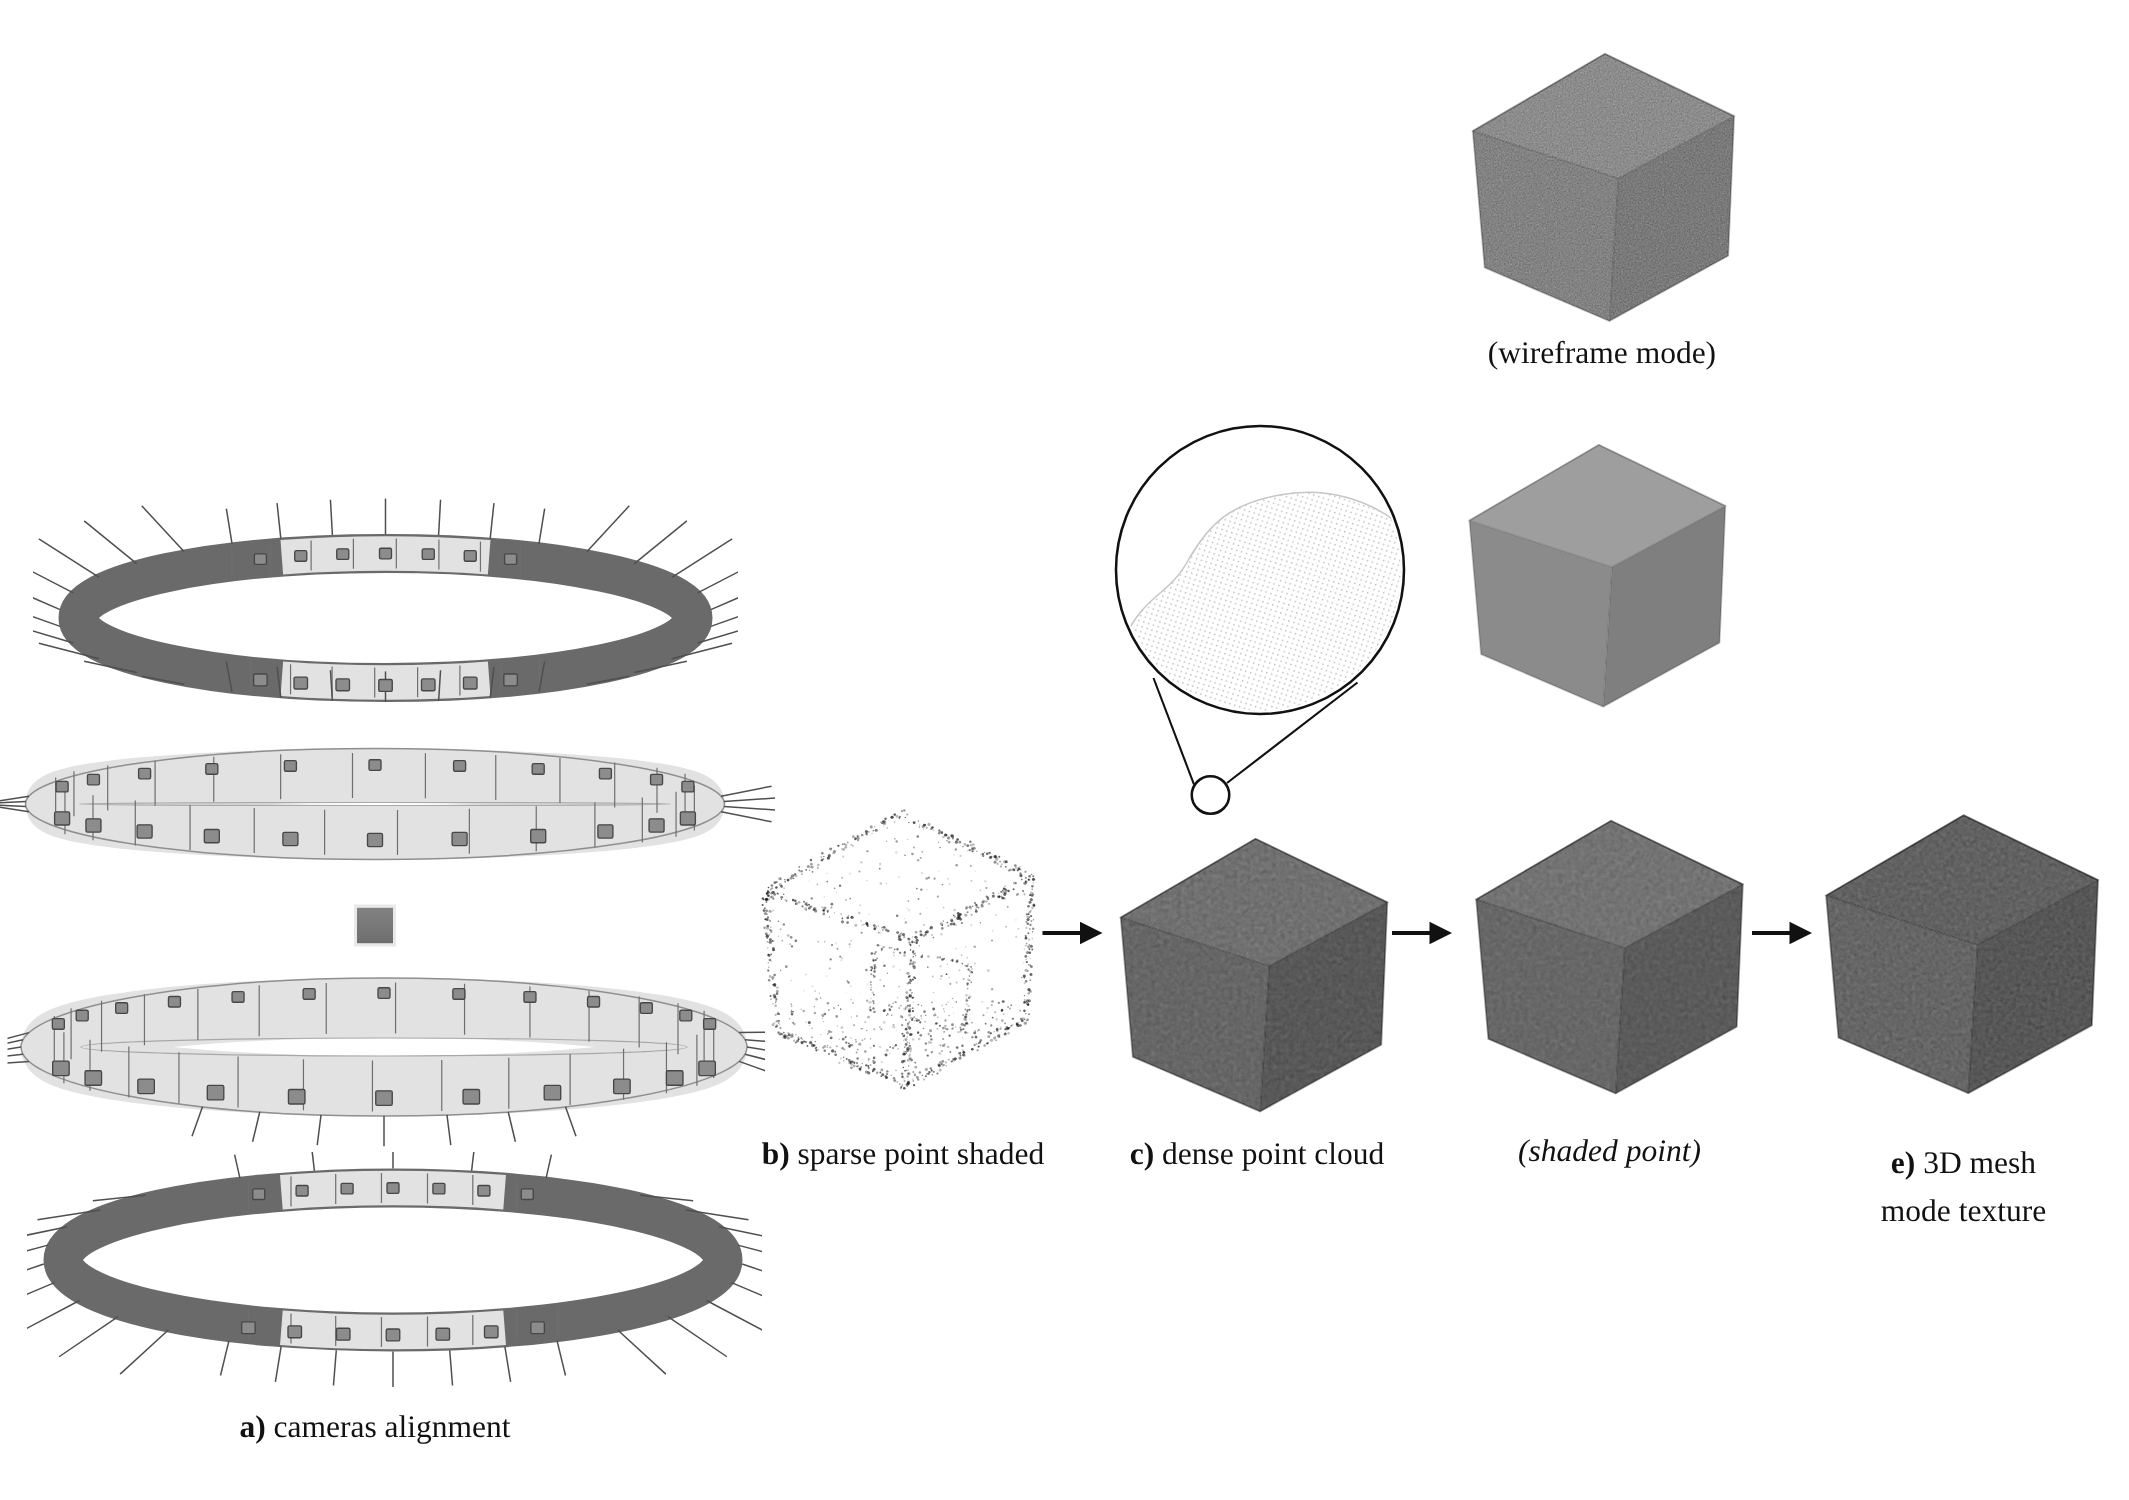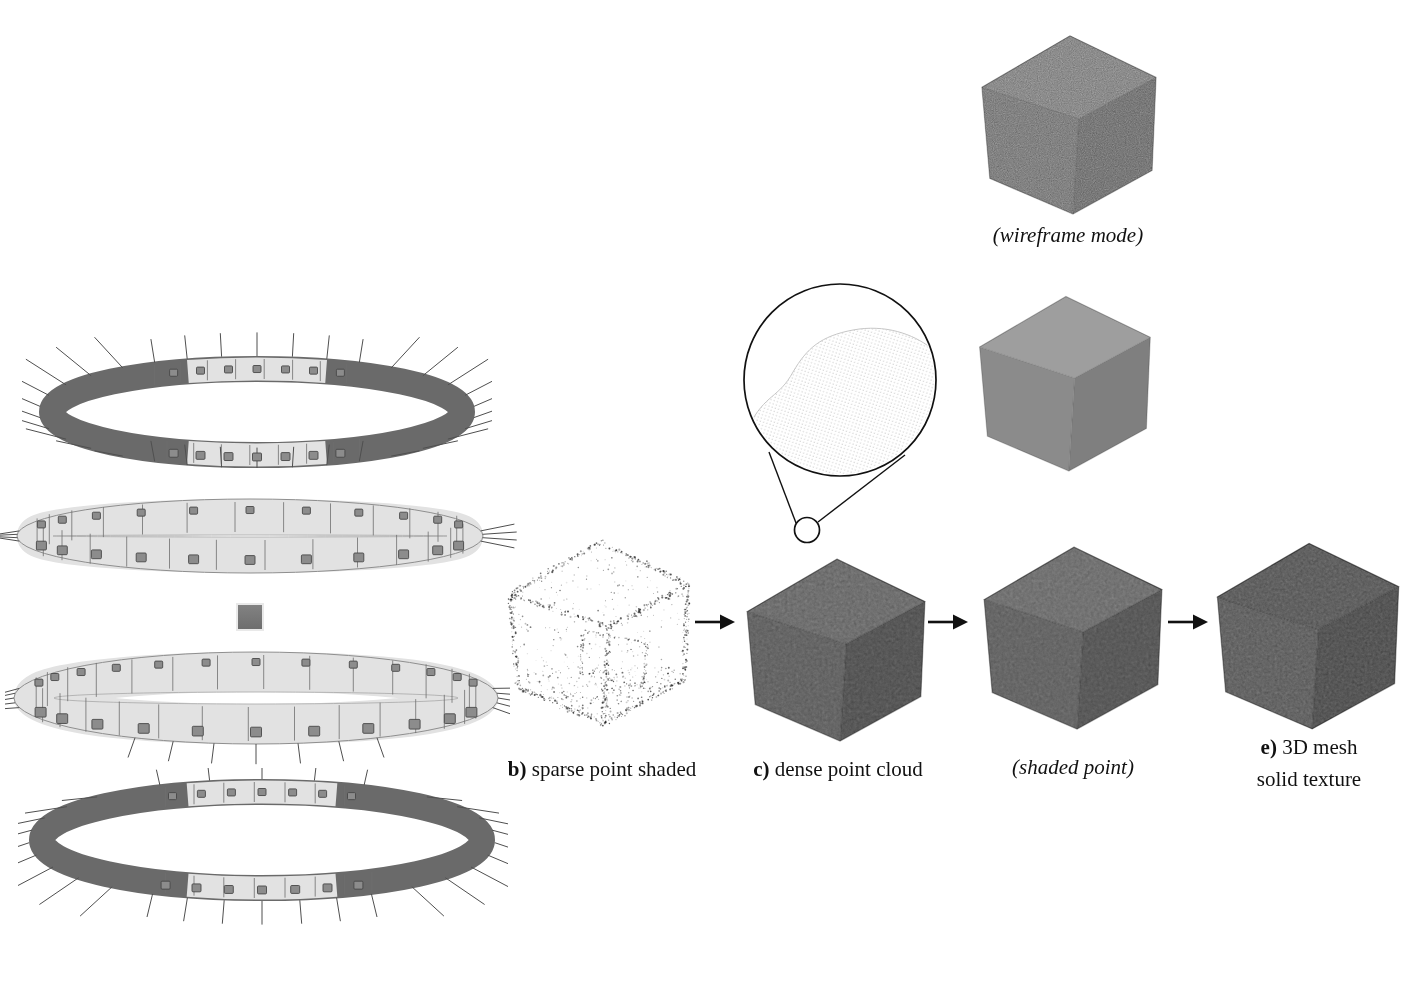--- a/index.html
+++ b/index.html
@@ -3,21 +3,21 @@
 <meta charset="utf-8">
 <style>
   html,body{margin:0;padding:0;background:#ffffff;}
   .figure{position:relative;width:1419px;height:1000px;background:#fff;overflow:hidden;
           font-family:"Liberation Serif","DejaVu Serif",serif;color:#111;}
   .art{position:absolute;}
   .art svg{display:block;}
   .cap{position:absolute;text-align:center;font-size:21px;line-height:1.5;color:#111;}
   .cap .prefix{font-weight:bold;}
   .cap .ital{font-style:italic;}
-  .mode-cap{font-style:italic;}
+  .mode-cap{}
   .scan-cube{position:absolute;background:linear-gradient(180deg,#828282,#6e6e6e);
              outline:2px solid #e9e9e9;}
   .arrow{position:absolute;}
 </style>
 </head>
 <body>
 
 <div class="figure">
 
   <div class="art" id="ring1" style="left:22px;top:330px">
@@ -289,20 +289,24 @@
         <rect x="150.5" y="24.6" width="8" height="7.04" rx="1" fill="#8c8c8c" stroke="#474747" stroke-width="0.9"></rect>
         <rect x="179.4" y="22.3" width="8" height="7.04" rx="1" fill="#8c8c8c" stroke="#474747" stroke-width="0.9"></rect>
         <rect x="209.4" y="20.9" width="8" height="7.04" rx="1" fill="#8c8c8c" stroke="#474747" stroke-width="0.9"></rect>
         <rect x="240.0" y="20.5" width="8" height="7.04" rx="1" fill="#8c8c8c" stroke="#474747" stroke-width="0.9"></rect>
         <rect x="270.6" y="20.9" width="8" height="7.04" rx="1" fill="#8c8c8c" stroke="#474747" stroke-width="0.9"></rect>
         <rect x="300.6" y="22.3" width="8" height="7.04" rx="1" fill="#8c8c8c" stroke="#474747" stroke-width="0.9"></rect>
         <rect x="329.5" y="24.6" width="8" height="7.04" rx="1" fill="#8c8c8c" stroke="#474747" stroke-width="0.9"></rect>
       </svg>
     </div>
 
+  <div class="cap" style="left:100px;top:936px;width:300px">
+    <span class="prefix">a)</span>
+    <span>cameras alignment</span>
+  </div>
 
   <div class="art" id="sparseCube" style="left:496px;top:526px">
       <svg xmlns="http://www.w3.org/2000/svg" width="202" height="202" viewBox="0 0 202 202">
         <g transform="scale(1.01)">
           <circle cx="67.2" cy="38.5" r="0.87" fill="#1a1a1a" opacity="0.34"></circle>
           <circle cx="59.7" cy="41.2" r="1.01" fill="#1a1a1a" opacity="0.49"></circle>
           <circle cx="38.2" cy="56.2" r="0.61" fill="#1a1a1a" opacity="0.35"></circle>
           <circle cx="59.5" cy="42.5" r="0.40" fill="#1a1a1a" opacity="0.49"></circle>
           <circle cx="86.3" cy="24.9" r="0.42" fill="#1a1a1a" opacity="0.38"></circle>
           <circle cx="17.9" cy="66.2" r="0.77" fill="#1a1a1a" opacity="0.26"></circle>
@@ -1898,19 +1902,19 @@
           </g>
           <g clip-path="url(#cptexCube)">
             <rect width="200" height="200" filter="url(#fwtexCube)" opacity="0.16"></rect>
           </g>
           <polygon points="14,68 103,16 190,58 112,100" fill="none" stroke="rgba(0,0,0,0.27)" stroke-width="1"></polygon>
       <polygon points="14,68 103,16 190,58 186,152 106,196 22,160" fill="none" stroke="rgba(0,0,0,0.378)" stroke-width="1.2"></polygon>
       <line x1="112" y1="100" x2="106" y2="196" stroke="rgba(0,0,0,0.27)" stroke-width="1"></line>
         </g>
       </svg>
     </div>
-  <div class="cap" style="left:1209px;top:732px;width:200px">
+  <div class="cap" style="left:1209px;top:760px;width:200px">
     <div><span class="prefix">e)</span>
       <span>3D mesh</span></div>
-    <div>solid texture</div>
+    <div>mode texture</div>
   </div>
 
 </div>
 
 </body></html>

